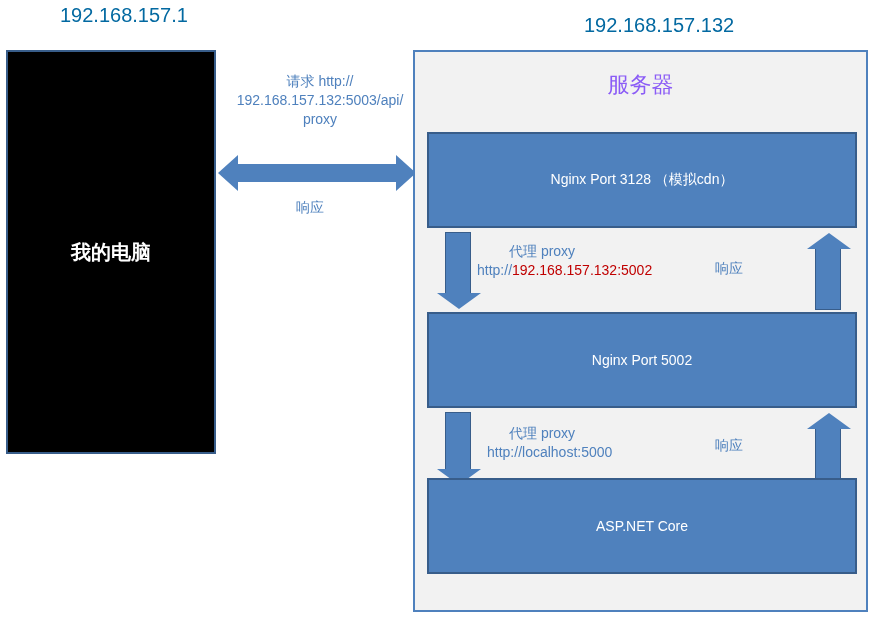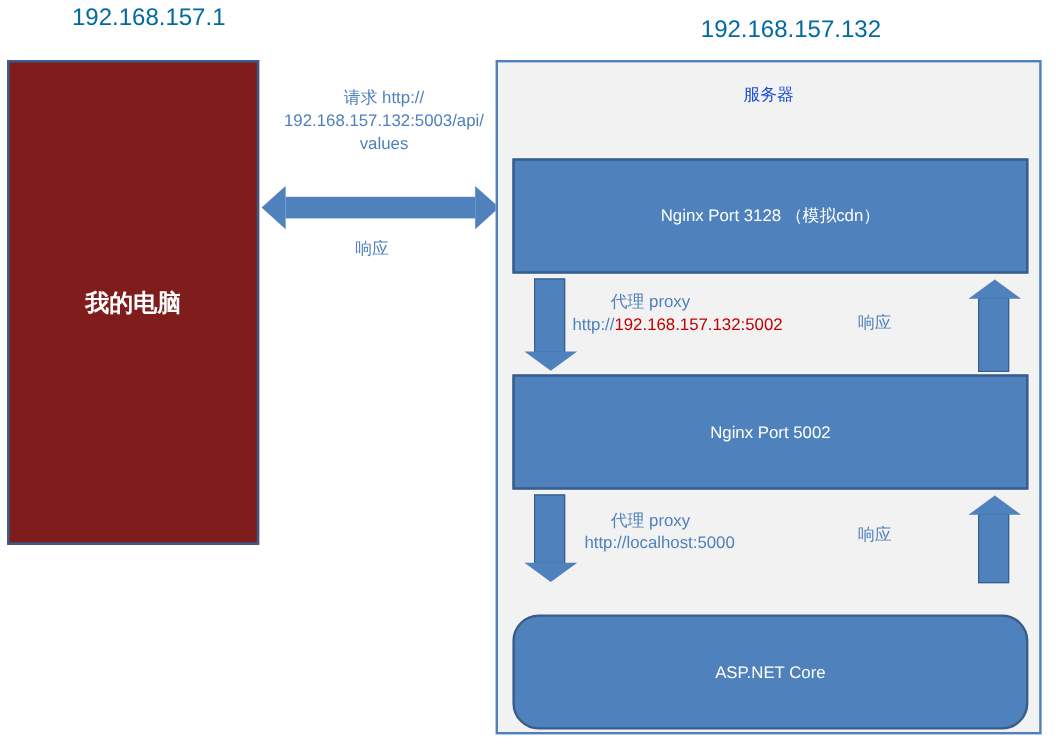--- a/index.html
+++ b/index.html
@@ -17,21 +17,21 @@
     color: #0369a1;
     font-size: 20px;
     font-weight: normal;
   }
   .client-box {
     position: absolute;
     left: 6px;
     top: 50px;
     width: 210px;
     height: 404px;
-    background: #7f1d1d;
+    background: #000000;
     border: 2px solid #385d8a;
     color: #fff;
     font-size: 20px;
     font-weight: bold;
     display: flex;
     align-items: center;
     justify-content: center;
   }
   .server-outer {
     position: absolute;
@@ -40,22 +40,22 @@
     width: 455px;
     height: 562px;
     border: 2px solid #4f81bd;
     background: #f2f2f2;
   }
   .server-title {
     position: absolute;
     left: 0; right: 0;
     top: 18px;
     text-align: center;
-    color: #1d4ed8;
-    font-size: 14px;
+    color: #8b5cf6;
+    font-size: 22px;
     font-weight: 500;
   }
   .inner-box {
     position: absolute;
     left: 12px;
     width: 430px;
     height: 96px;
     background: #4f81bd;
     border: 2px solid #385d8a;
     color: #fff;
@@ -125,21 +125,21 @@
 
 <div class="client-box">
   <span>我的电脑</span>
 </div>
 
 <div class="h-arrow" style="left:238px; top:164px; width:158px;"></div>
 
 <div class="flow-label" style="left:230px; top:72px; width:180px;">
   <span>请求 http://</span><br>
   <span>192.168.157.132:5003/api/</span><br>
-  <span>values</span>
+  <span>proxy</span>
 </div>
 
 <div class="flow-label" style="left:296px; top:198px;">响应</div>
 
 <div class="server-outer">
   <div class="server-title">服务器</div>
 
   <div class="inner-box" style="top:80px;">
     <span>Nginx Port 3128 （模拟cdn）</span>
   </div>
@@ -159,16 +159,16 @@
 
   <div class="v-arrow down" style="left:30px; top:360px; height:58px;"></div>
   <div class="v-arrow up" style="left:400px; top:376px; height:58px;"></div>
 
   <div class="flow-label" style="left:72px; top:372px; width:170px; text-align:left;">
     <span style="padding-left:22px;">代理 proxy</span><br>
     <span>http://localhost:5000</span>
   </div>
   <div class="flow-label" style="left:300px; top:384px;">响应</div>
 
-  <div class="inner-box" style="top:460px;border-radius:22px;">
+  <div class="inner-box" style="top:426px;">
     <span>ASP.NET Core</span>
   </div>
 </div>
 
 </body></html>

